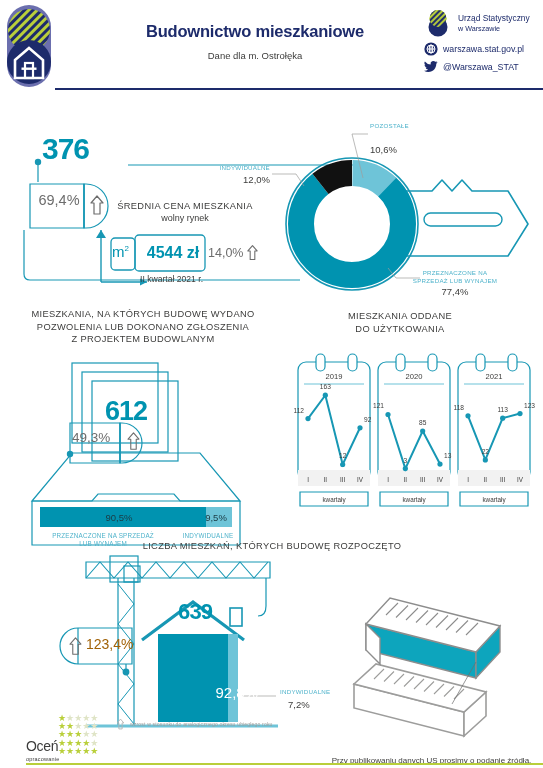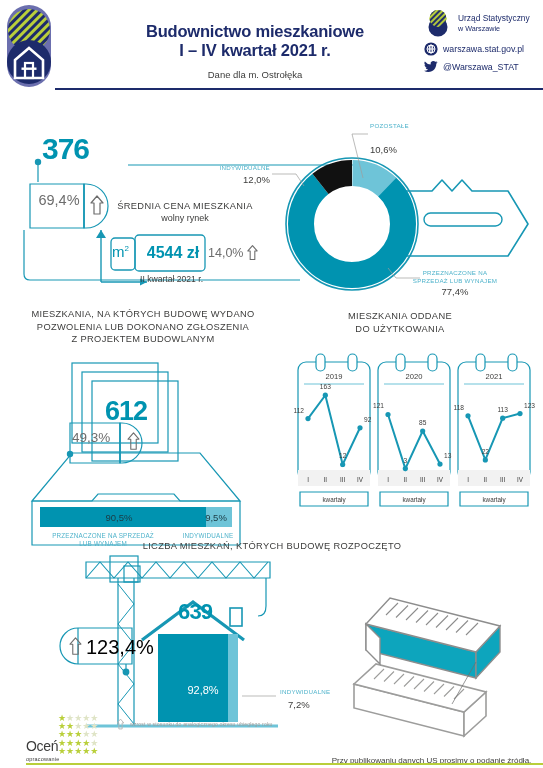--- a/index.html
+++ b/index.html
@@ -58,21 +58,20 @@
       <circle cx="25" cy="27" r="21" fill="url(#dg)"></circle>
       <circle cx="25" cy="59" r="22" fill="#1d2b6b"></circle>
       <path d="M11 57 L25 45 L39 57 L39 75 L11 75 Z" fill="none" stroke="#ffffff" stroke-width="2.6"></path>
       <rect x="21" y="60" width="8" height="15" fill="none" stroke="#ffffff" stroke-width="2.2"></rect>
       <rect x="17.5" y="64.5" width="15" height="2.4" fill="#ffffff"></rect>
     </svg>
   </div>
 
   <div class="abs" id="hdr-title">
     <div class="t1">Budownictwo mieszkaniowe</div>
-    <div class="t2">I – IV kwartał 2021 r.</div>
     <div id="hdr-sub">Dane dla m. Ostrołęka</div>
   </div>
 
   <div class="abs" id="hdr-right">
     <div class="hr-row">
       <span>
         <svg width="30" height="30" viewBox="0 0 30 30">
           <defs>
             <pattern id="dg2" width="4" height="4" patternTransform="rotate(45)" patternUnits="userSpaceOnUse">
               <rect width="4" height="4" fill="#b9cf3a"></rect>
@@ -341,25 +340,25 @@
     <path d="M46 110 L46 118" class="tealstroke" stroke-width="1.2"></path>
 
     <path d="M162 142 L196 142" stroke="#9d9d9c" stroke-width=".7"></path>
   </svg>
 
   <div class="abs" style="left:68px;top:100px;">
     <svg width="15" height="20" viewBox="0 0 16 22">
       <path d="M8 2 L14 9 L11 9 L11 20 L5 20 L5 9 L2 9 Z" fill="none" stroke="#6d6d6d" stroke-width="1.2" stroke-linejoin="round"></path>
     </svg>
   </div>
-  <div class="abs" style="left:86px;top:100px;color:#000000;font-size:20px;text-align:right;">123,4%</div>
+  <div class="abs" style="left:86px;top:100px;color:#a16207;font-size:14px;text-align:right;">123,4%</div>
 
   <div class="abs big-num" style="left:178px;top:63px;font-size:22px;letter-spacing:-.8px;">639</div>
 
-  <div class="abs" style="left:148px;top:148px;width:110px;text-align:center;color:#ffffff;font-size:11px;">92,8%</div>
+  <div class="abs" style="left:148px;top:148px;width:110px;text-align:right;color:#ffffff;font-size:15px;">92,8%</div>
 
   <div class="abs lbl-teal" style="left:280px;top:152px;">INDYWIDUALNE</div>
   <div class="abs val-dark" style="left:288px;top:163px;">7,2%</div>
 
   <svg class="abs" style="left:340px;top:40px;" width="200" height="160" viewBox="0 0 200 160">
 
     <path d="M14 108 L14 132 L124 160 L124 136 Z" fill="#fff" stroke="#9d9d9c" stroke-width="1.6"></path>
     <path d="M124 136 L124 160 L146 140 L146 116 Z" fill="#fff" stroke="#9d9d9c" stroke-width="1.6"></path>
     <path d="M14 108 L36 88 L146 116 L124 136 Z" fill="#fff" stroke="#9d9d9c" stroke-width="1.6"></path>
     <g stroke="#9d9d9c" stroke-width="1.1">

